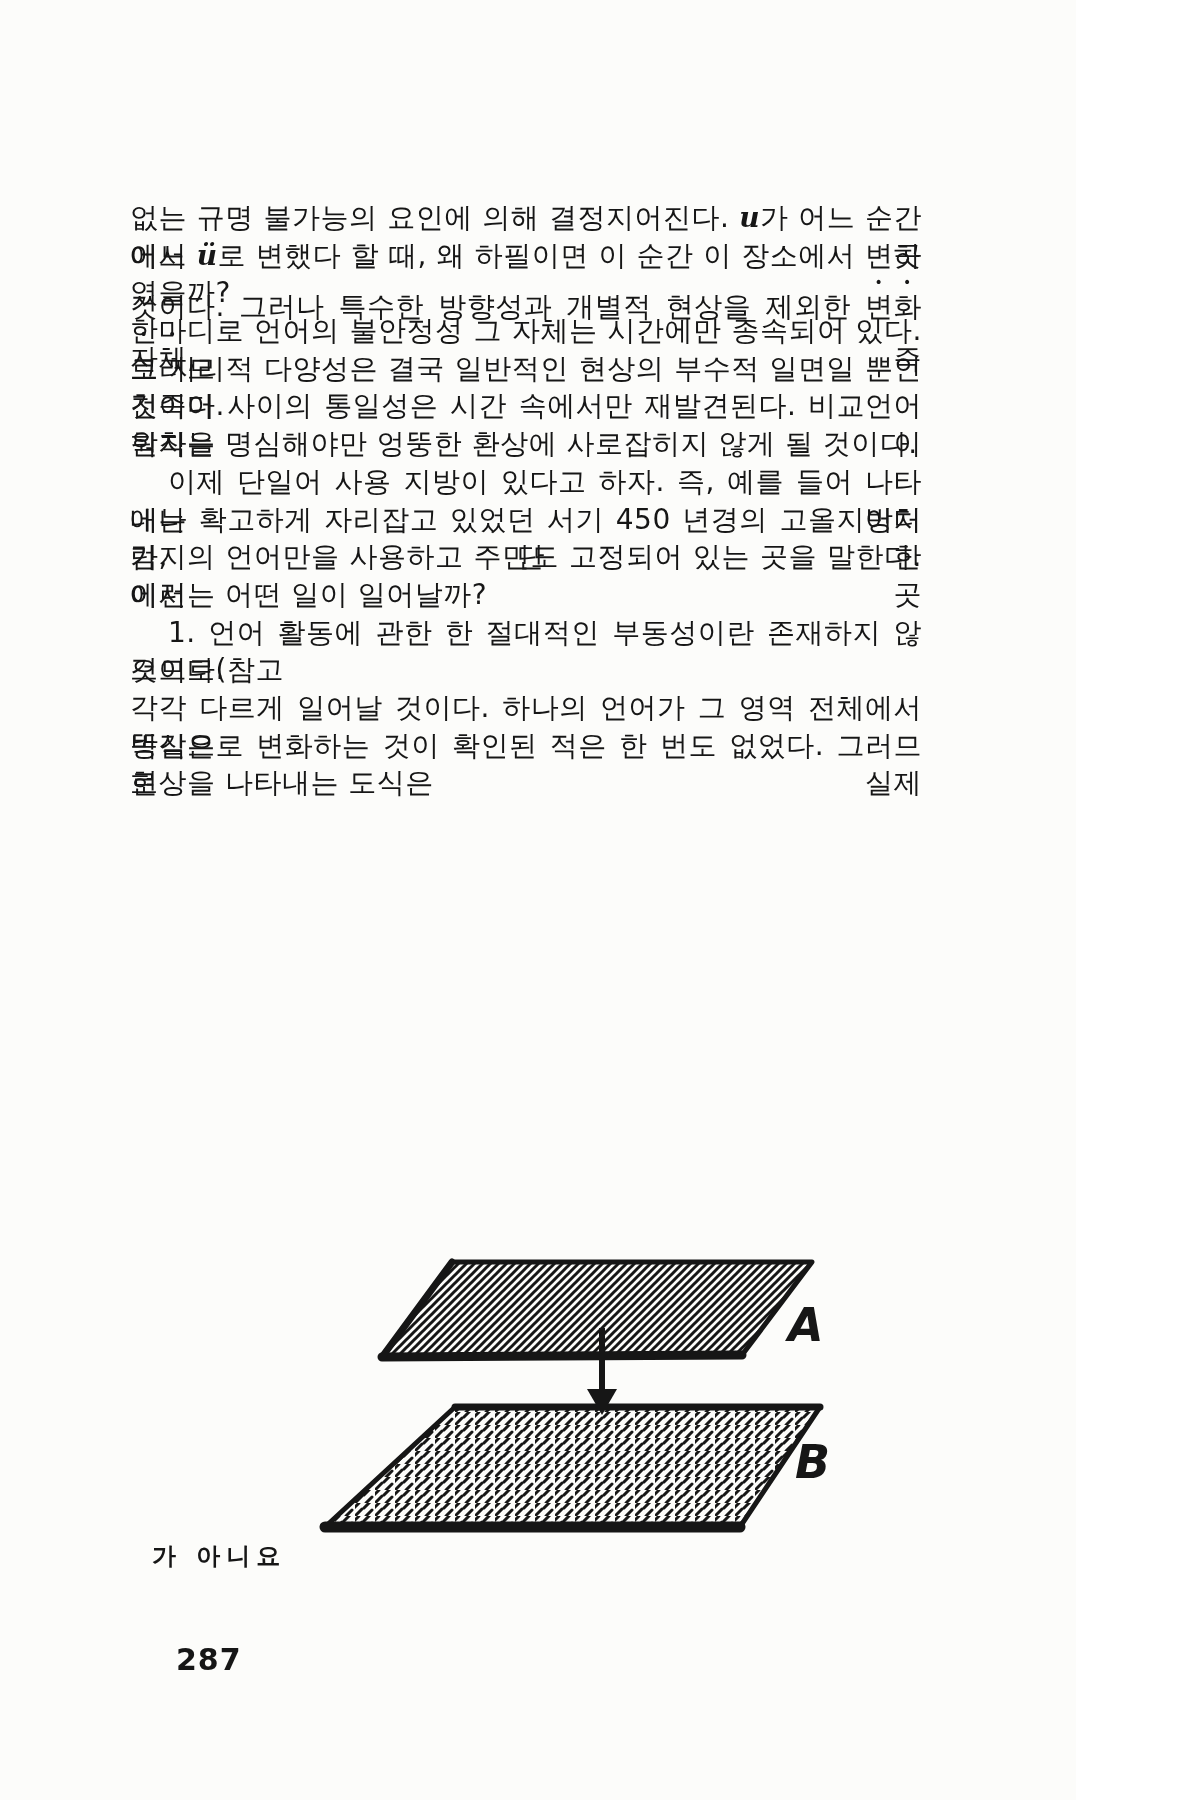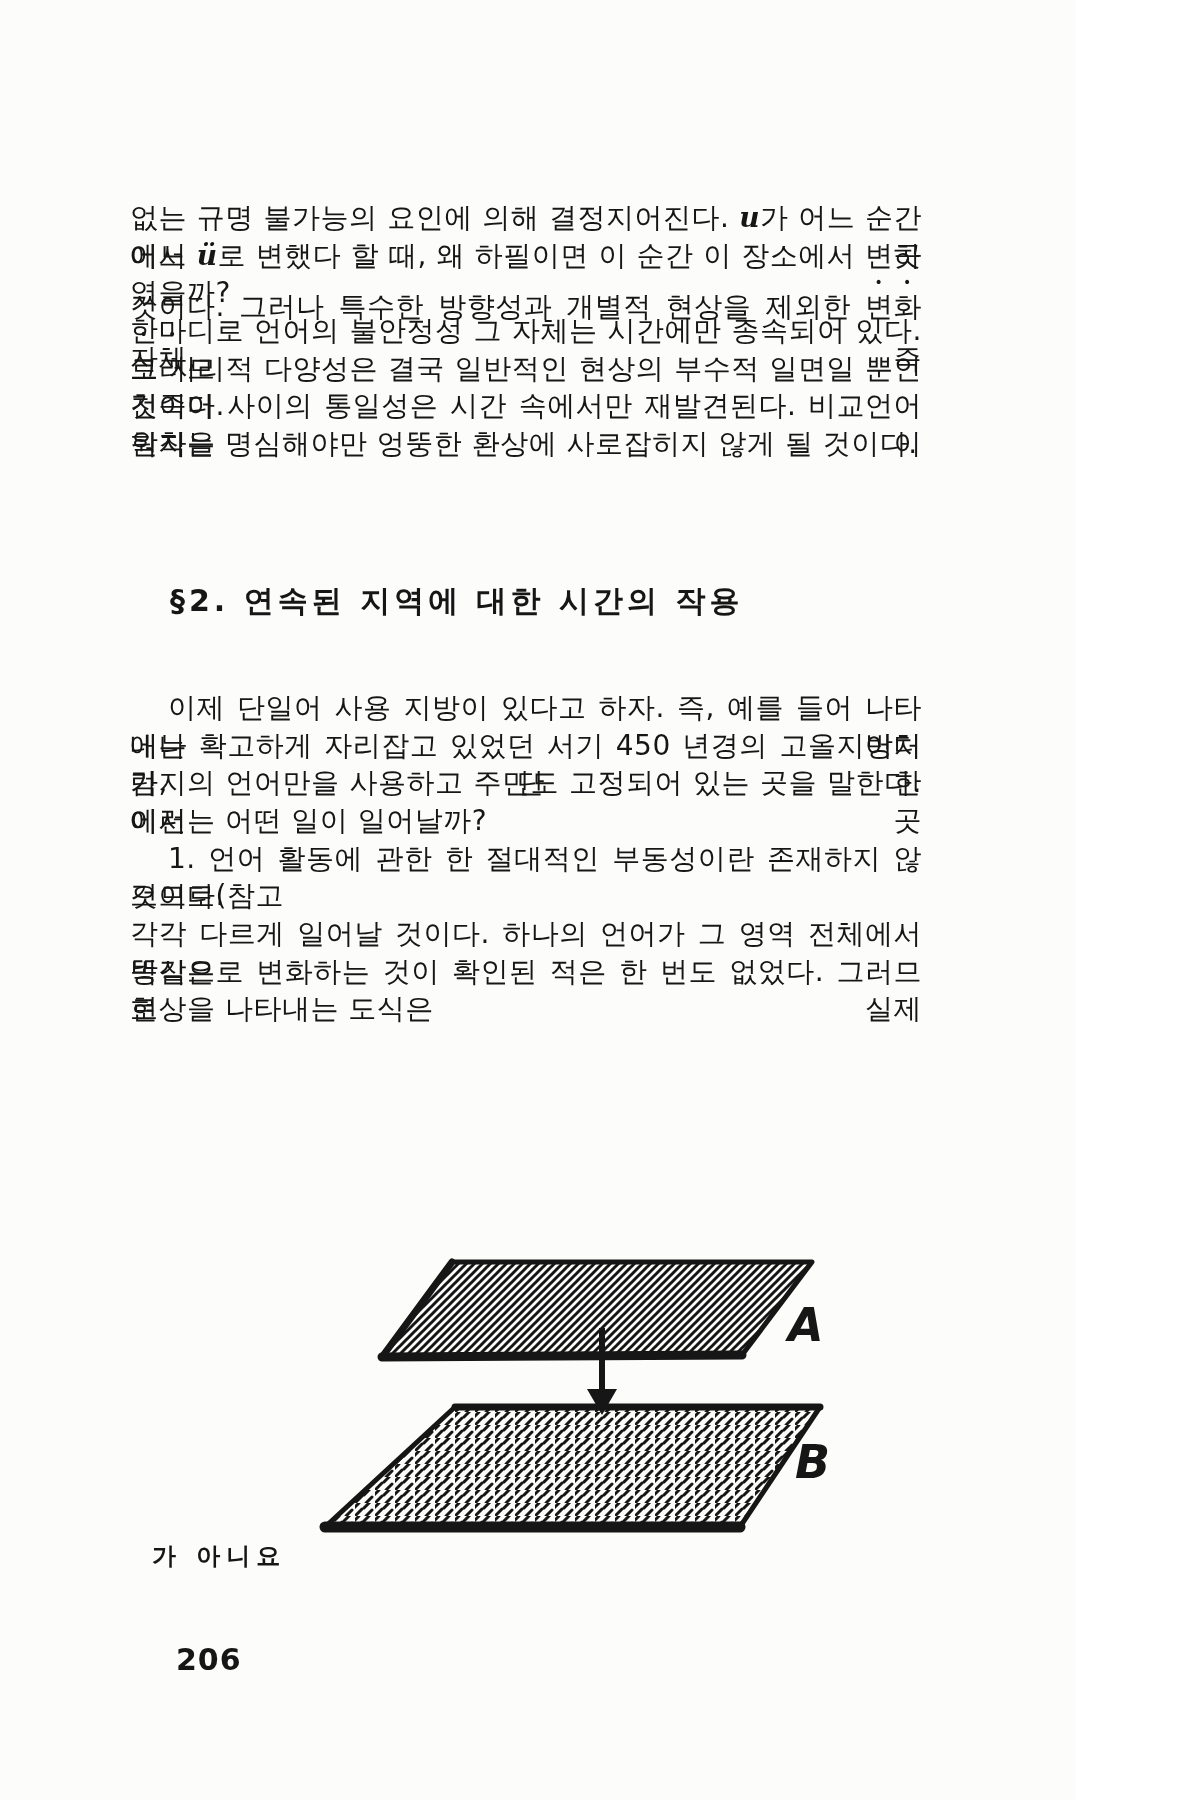--- a/index.html
+++ b/index.html
@@ -77,21 +77,20 @@
 <div class="page">
 
   <div class="text-block">
       <div class="line">없는 규명 불가능의 요인에 의해 결정지어진다. <span class="lat">u</span>가 어느 순간 어느 곳</div>
       <div class="line">에서 <span class="lat">ü</span>로 변했다 할 때, 왜 하필이면 이 순간 이 장소에서 변하였을까?</div>
       <div class="line">것이다. 그러나 특수한 방향성과 개별적 현상을 제외한 <span class="emph">변화 자체</span>, 즉</div>
       <div class="line">한마디로 언어의 불안정성 그 자체는 시간에만 종속되어 있다. 그러므</div>
       <div class="line">로 지리적 다양성은 결국 일반적인 현상의 부수적 일면일 뿐인 것이다.</div>
       <div class="line">친족어 사이의 통일성은 시간 속에서만 재발견된다. 비교언어학자는 이</div>
       <div class="line last">원칙을 명심해야만 엉뚱한 환상에 사로잡히지 않게 될 것이다.</div>
-      <div class="heading">§2. 연속된 지역에 대한 시간의 작용</div>
       <div class="line indent">이제 단일어 사용 지방이 있다고 하자. 즉, 예를 들어 나타내는 어디</div>
       <div class="line">에나 확고하게 자리잡고 있었던 서기 450 년경의 고올지방처럼, 단 한</div>
       <div class="line">가지의 언어만을 사용하고 주민도 고정되어 있는 곳을 말한다. 이런 곳</div>
       <div class="line last">에서는 어떤 일이 일어날까?</div>
       <div class="line indent">1. 언어 활동에 관한 한 절대적인 부동성이란 존재하지 않으므로(참고</div>
       <div class="line last">것이다.</div>
       <div class="line">각각 다르게 일어날 것이다. 하나의 언어가 그 영역 전체에서 똑같은</div>
       <div class="line">방식으로 변화하는 것이 확인된 적은 한 번도 없었다. 그러므로 실제</div>
       <div class="line last">현상을 나타내는 도식은</div>
     </div>
@@ -122,15 +121,15 @@
       <path d="M30,284 L445,284" stroke="#161616" stroke-width="11" stroke-linecap="round"></path>
       <path d="M160,164 L525,164" stroke="#161616" stroke-width="7" stroke-linecap="round"></path>
     </g>
 
     <text x="493" y="98" font-size="46" font-weight="bold" font-style="italic" font-family="DejaVu Sans, sans-serif" fill="#161616">A</text>
     <text x="500" y="235" font-size="46" font-weight="bold" font-style="italic" font-family="DejaVu Sans, sans-serif" fill="#161616">B</text>
   </svg>
 
   <div class="footer-phrase">가 아니요</div>
 
-  <div class="page-number">206</div>
+  <div class="page-number">287</div>
 
 </div>
 
 </body></html>

